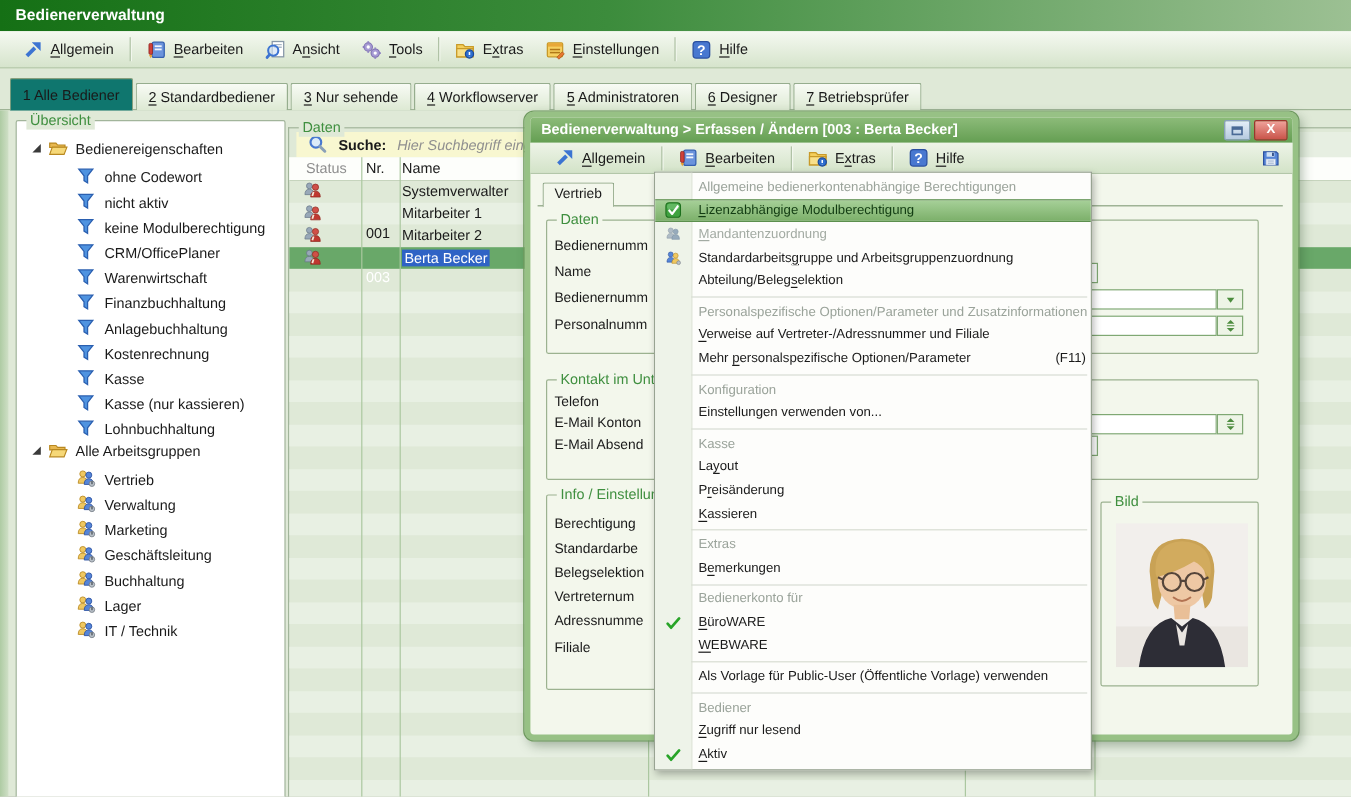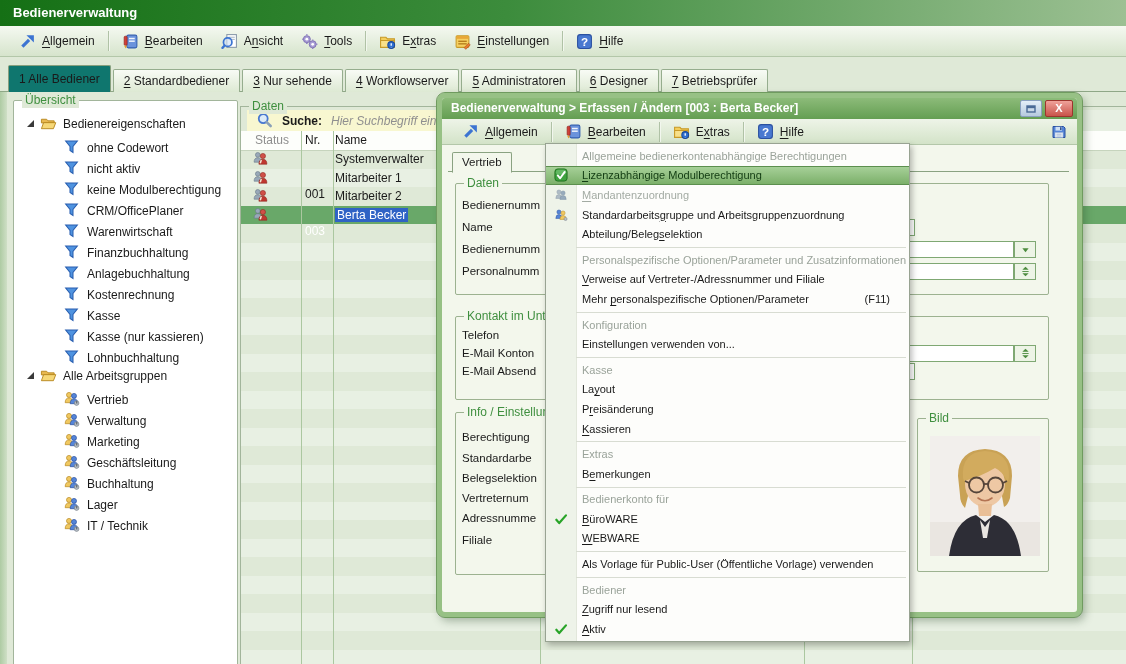--- a/index.html
+++ b/index.html
@@ -90,21 +90,21 @@
   .cmrow{position:relative;height:19.6px;display:flex;align-items:center;cursor:default}
   .cmicon{flex:0 0 30px;width:30px;display:flex;justify-content:center;align-items:center}
   .cmicon svg{width:14px;height:14px}
   .cmlabel{padding-left:6px;white-space:nowrap}
   .cmhead .cmlabel{color:#9aa39a}
   .cmrow.dis .cmlabel{color:#a3aba3}
   .cmrow.hl{background:linear-gradient(#a6d098,#7cb06a);border-top:1px solid #5c8f4e;border-bottom:1px solid #5c8f4e;
     box-sizing:border-box;color:#123c12}
   .cmsep{height:6px;position:relative}
   .cmsep::after{content:"";position:absolute;left:30px;right:3px;top:50%;height:1px;background:#d8dcd2}
-  .cmshort{margin-left:auto;padding-right:19px}
+  .cmshort{margin-left:auto;padding-right:4px}
 </style>
 </head>
 <body>
 
 <div class="stage">
 
   <div class="titlebar">
     <span>Bedienerverwaltung</span>
   </div>
 

